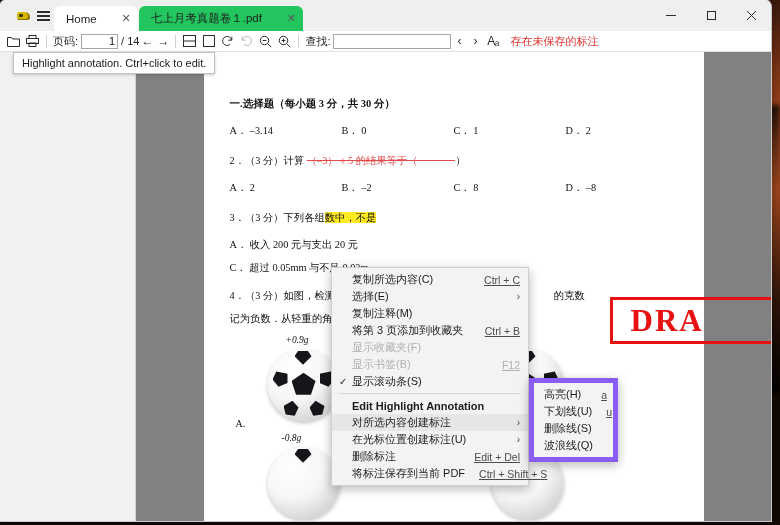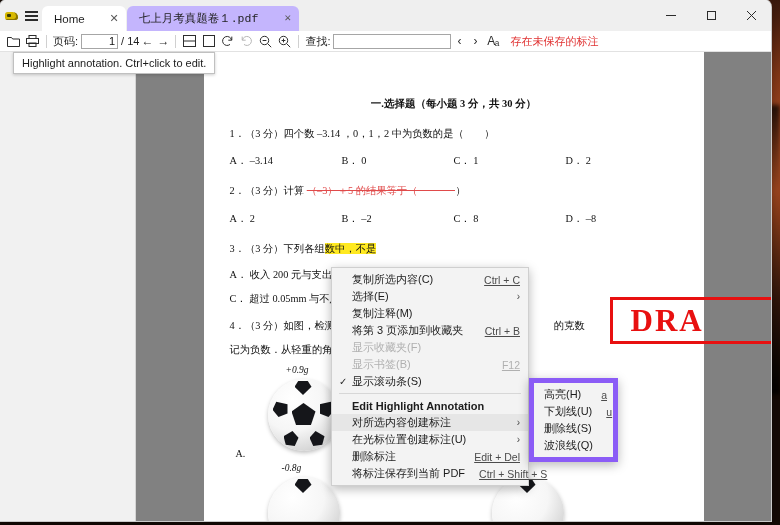--- a/index.html
+++ b/index.html
@@ -37,21 +37,21 @@
     overflow: hidden;
   }
 
   
   #tabstrip {
     height: 31px;
     background: #efefef;
     display: flex;
     align-items: flex-end;
     position: relative;
-    padding-left: 2px;
+    padding-left: 14px;
   }
   .logo-icon {
     width: 18px; height: 31px;
     display: flex; align-items: center; justify-content: center;
   }
   .logo-glyph {
     width: 13px; height: 8px; border-radius: 3px 6px 3px 3px;
     background: #d7b800; box-shadow: inset -2px -1px 0 #8a7400;
     position: relative;
   }
@@ -72,21 +72,21 @@
     padding: 0 4px 0 12px;
     font-size: 11.5px;
     color: #1f1f1f;
     border-radius: 6px 6px 0 0;
     margin-right: 1px;
     position: relative;
     cursor: default;
     white-space: nowrap;
   }
   .tab.active { background: #ffffff; }
-  .tab.inactive { background: #c4b5fd; font-family: Liberation Mono, monospace; }
+  .tab.inactive { background: #22c55e; }
   .tab .label { margin-right: 22px; }
   .tab-close {
     width: 15px; height: 15px;
     display:flex; align-items:center; justify-content:center;
     font-size: 11px; color: #5a5a5a; line-height: 1;
     border-radius: 3px; cursor: pointer;
   }
 
   .wincontrols {
     position: absolute; right: 0; top: 0;
@@ -178,21 +178,20 @@
     text-align: center;
     font-size: 14.5px;
     font-weight: bold;
     margin-top: 14px;
     letter-spacing: .5px;
   }
   .doc-section {
     font-size: 10.5px;
     font-weight: bold;
     margin-top: 25px;
-    text-align: center;
   }
   .q-line { font-size: 10.3px; margin-top: 15px; line-height: 1.5; }
   .q-opts {
     font-size: 10.3px; margin-top: 13px;
     display: flex;
   }
   .q-opts span { width: 25%; }
   .hl { background: #ffe920; }
   .strike { color:#e04a4a; text-decoration: line-through; text-decoration-color:#e04a4a; }
   .redline { display:inline-block; width:38px; border-bottom:1.3px solid #e04a4a; vertical-align:3px; }
@@ -410,21 +409,20 @@
 
   <div id="content">
 
     <div id="sidebar"></div>
 
     <div id="viewer">
       <div id="page">
 
         <div class="doc-section">一.选择题（每小题 3 分，共 30 分）</div>
 
-        <div class="q-line">1．（3 分）四个数 –3.14 ，0，1，2 中为负数的是（　　）</div>
         <div class="q-opts">
           <span>A． –3.14</span>
           <span>B． 0</span>
           <span>C． 1</span>
           <span>D． 2</span>
         </div>
 
         <div class="q-line">
           <span>2．（3 分）计算 </span><span class="strike">（–3）＋5 的结果等于（</span><span class="redline"></span><span>）</span>
         </div>

